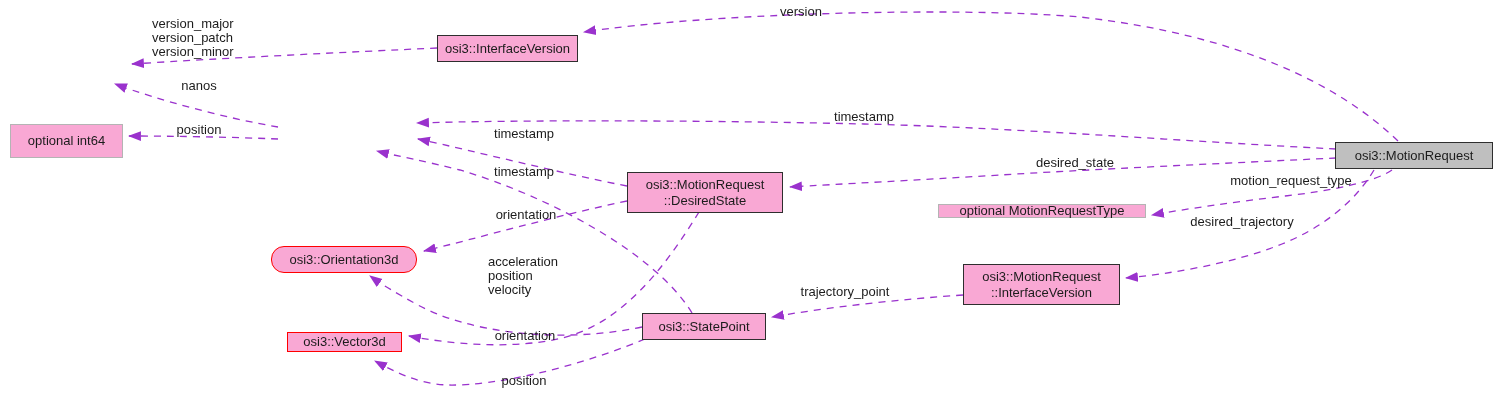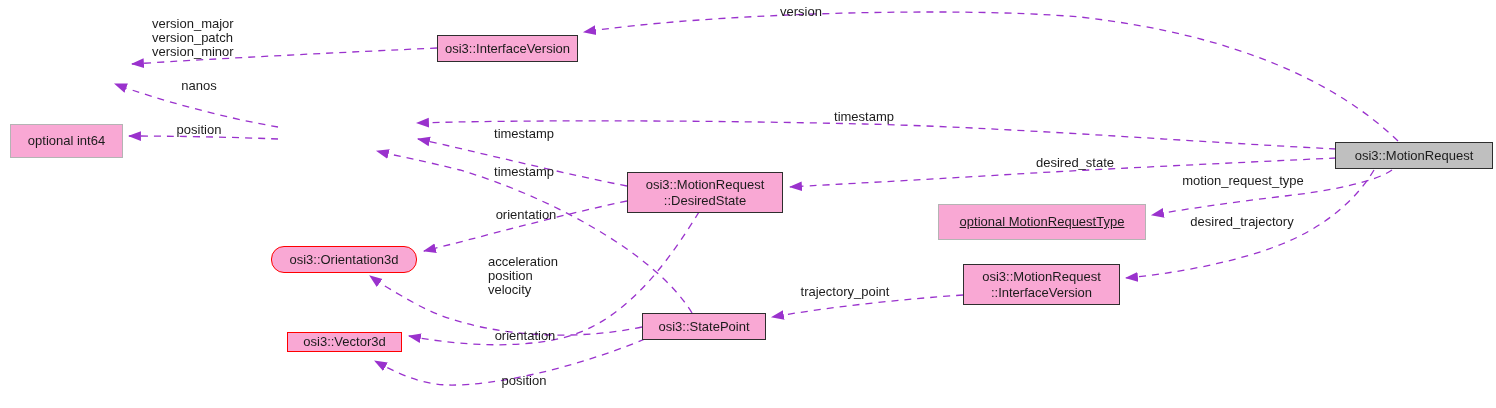--- a/index.html
+++ b/index.html
@@ -74,21 +74,21 @@
     <span>osi3::MotionRequest</span>
     <span>::DesiredState</span>
   </div>
 
   <div class="node node--ref" style="left:271px;top:246px;width:146px;height:27px;border-radius:13px;">osi3::Orientation3d</div>
 
   <div class="node node--ref" style="left:287px;top:332px;width:115px;height:20px;">osi3::Vector3d</div>
 
   <div class="node" style="left:642px;top:313px;width:124px;height:27px;">osi3::StatePoint</div>
 
-  <div class="node node--optional" style="left:938px;top:204px;width:208px;height:36px;text-decoration:underline;">optional MotionRequestType</div>
+  <div class="node node--optional" style="left:938px;top:204px;width:208px;height:14px;">optional MotionRequestType</div>
 
   <div class="node" style="left:963px;top:264px;width:157px;height:41px;">
     <span>osi3::MotionRequest</span>
     <span>::InterfaceVersion</span>
   </div>
 
   <div class="node node--main" style="left:1335px;top:142px;width:158px;height:27px;">osi3::MotionRequest</div>
 
   <div class="elabel" style="left:152px;top:17px;">
     <span class="ln">version_major</span>
@@ -117,17 +117,17 @@
   </div>
 
   <span class="elabel elabel--center" style="left:525px;top:329px;">orientation</span>
 
   <span class="elabel elabel--center" style="left:524px;top:374px;">position</span>
 
   <span class="elabel elabel--center" style="left:845px;top:285px;">trajectory_point</span>
 
   <span class="elabel elabel--center" style="left:1044px;top:156px;margin-left:31px;">desired_state</span>
 
-  <span class="elabel elabel--center" style="left:1243px;top:174px;">motion_request_type</span>
+  <span class="elabel elabel--center" style="left:1291px;top:174px;">motion_request_type</span>
 
   <span class="elabel elabel--center" style="left:1242px;top:215px;">desired_trajectory</span>
 
 </div>
 
 </body></html>

